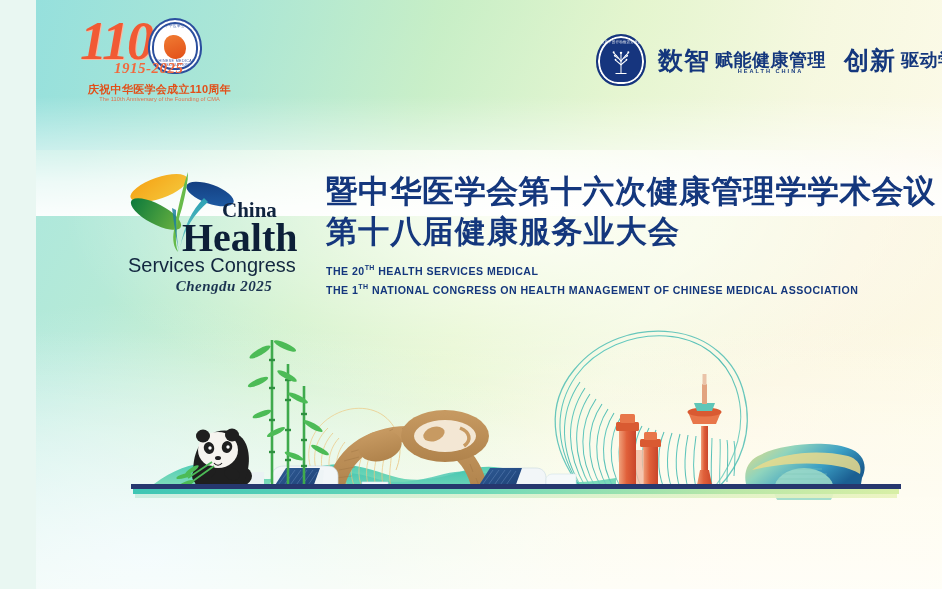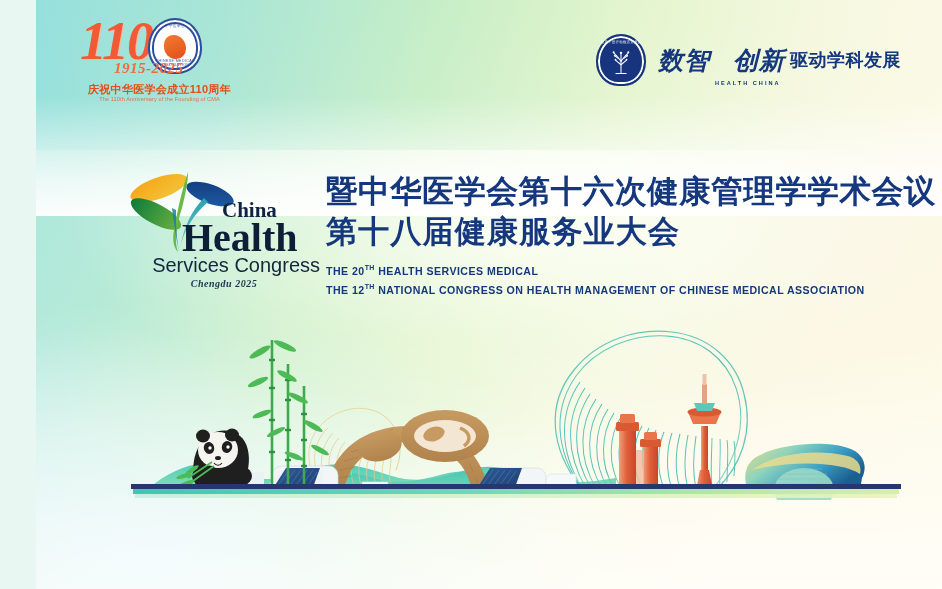--- a/index.html
+++ b/index.html
@@ -81,21 +81,21 @@
   #hc-emblem .tree{
     position:absolute;left:50%;top:54%;transform:translate(-50%,-50%);
     width:22px;height:24px;
   }
   #hc-emblem .arc-txt{
     position:absolute;left:0;top:4px;width:100%;text-align:center;
     font-size:3.4px;color:#fff;letter-spacing:.3px;
   }
   #slogan-text{display:flex;align-items:center;white-space:nowrap;}
   .slog-big{
-    font-family:"Liberation Serif",serif;font-weight:bold;font-style:italic;
+    font-family:"Liberation Serif",serif;font-weight:bold;
     font-size:25px;color:#14377d;letter-spacing:1px;
   }
   .slog-mid{
     font-size:18px;font-weight:bold;color:#14377d;letter-spacing:.5px;
     margin:0 2px 0 5px;position:relative;
   }
   .slog-sub{
     position:absolute;left:0;top:20px;width:100%;text-align:center;
     font-size:5.6px;font-weight:bold;color:#14377d;letter-spacing:2px;
   }
@@ -108,28 +108,28 @@
     position:absolute;left:98px;top:30px;
     font-family:"Liberation Serif",serif;font-weight:bold;
     font-size:21px;color:#10243f;letter-spacing:0px;text-align:right;
   }
   #ch-logo .t-health{
     position:absolute;left:58px;top:46px;
     font-family:"Liberation Serif",serif;font-weight:bold;
     font-size:40px;color:#0d1f38;letter-spacing:0px;
   }
   #ch-logo .t-services{
-    position:absolute;left:4px;top:86px;width:192px;text-align:right;
+    position:absolute;left:4px;top:86px;width:192px;text-align:left;
     font-family:"Liberation Sans",sans-serif;font-weight:normal;
     font-size:20px;color:#12263f;letter-spacing:0px;
   }
   #ch-logo .t-city{
     position:absolute;left:4px;top:110px;width:192px;text-align:center;
     font-family:"Liberation Serif",serif;font-style:italic;font-weight:bold;
-    font-size:10px;color:#1b3350;letter-spacing:.5px;
+    font-size:15px;color:#1b3350;letter-spacing:.5px;
   }
 
   
   #titles{position:absolute;left:290px;top:168px;width:620px;}
   #title-cn1{
     font-size:31px;font-weight:bold;color:#14377d;letter-spacing:1.2px;
     line-height:40px;white-space:nowrap;
   }
   #title-cn2{
     font-size:31.5px;font-weight:bold;color:#14377d;letter-spacing:.6px;
@@ -206,20 +206,21 @@
           <circle cx="18.8" cy="6" r="1"></circle>
             <circle cx="6" cy="10.4" r="1"></circle>
           <circle cx="18" cy="10.4" r="1"></circle>
         </g>
         <rect x="6" y="25" width="12" height="1.1" fill="#ffffff"></rect>
       </svg>
     </div>
     <div id="slogan-text">
       <span class="slog-big">数智</span>
       <span class="slog-mid">
+        <span>赋能健康管理</span>
         <span class="slog-sub">HEALTH CHINA</span>
       </span>
       <span class="slog-gap"></span>
       <span class="slog-big">创新</span>
       <span class="slog-mid">驱动学科发展</span>
     </div>
   </div>
 
   <div id="ch-logo">
     <svg class="mark" viewBox="0 0 112 86">
@@ -258,21 +259,21 @@
     <div class="t-city">Chengdu 2025</div>
   </div>
 
   <div id="titles">
     <div id="title-cn2">暨中华医学会第十六次健康管理学学术会议</div>
     <div id="title-cn1">第十八届健康服务业大会</div>
     <div id="title-en1">
       <span>THE 20</span><span class="sup">TH</span><span> HEALTH SERVICES MEDICAL</span>
     </div>
     <div id="title-en2">
-      <span>THE 12</span><span class="sup">TH</span><span> NATIONAL CONGRESS ON HEALTH MANAGEMENT OF CHINESE MEDICAL ASSOCIATION</span>
+      <span>THE 1</span><span class="sup">TH</span><span> NATIONAL CONGRESS ON HEALTH MANAGEMENT OF CHINESE MEDICAL ASSOCIATION</span>
     </div>
   </div>
 
   <div id="scene">
     <svg width="942" height="200" viewBox="0 0 942 200">
       <defs>
         <linearGradient id="hill" x1="0" y1="0" x2="0" y2="1">
           <stop offset="0%" stop-color="#43c9b0"></stop>
             <stop offset="100%" stop-color="#7fdcb6"></stop>
         </linearGradient>

